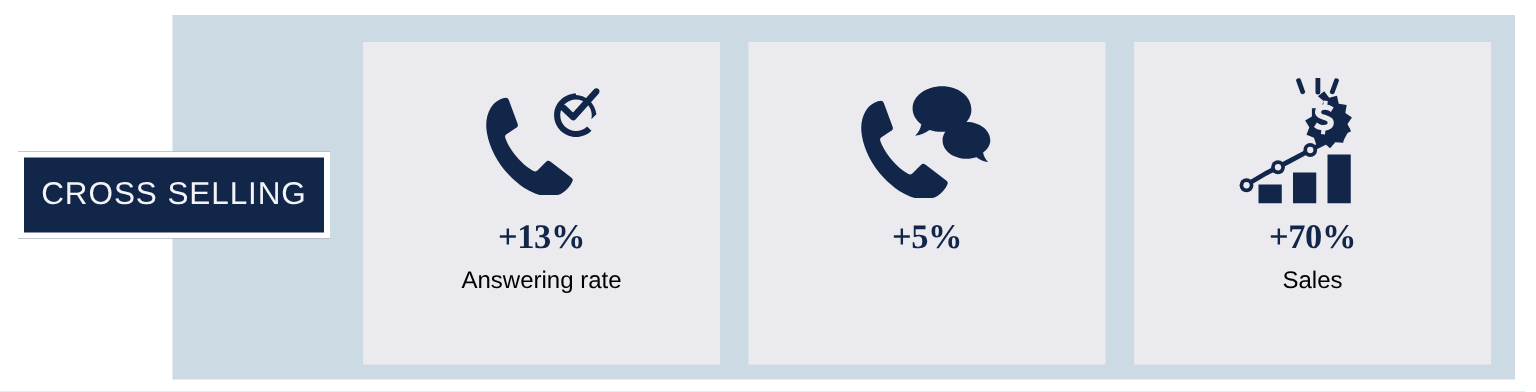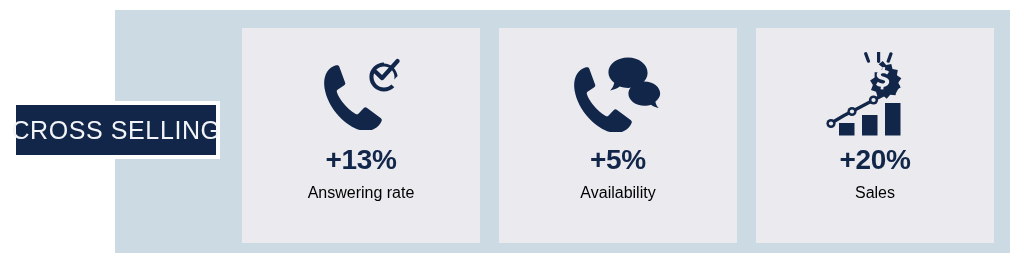--- a/index.html
+++ b/index.html
@@ -59,26 +59,27 @@
     display: flex;
     align-items: center;
     justify-content: center;
     margin-bottom: 12px;
   }
   .card-icon svg {
     display: block;
   }
   .card-value {
     color: #12264a;
-    font-size: 28px;
+    font-size: 23px;
     font-weight: bold;
     line-height: 1;
     letter-spacing: -0.3px;
     margin-bottom: 11px;
     white-space: nowrap;
+    font-family: Liberation Serif, serif;
   }
   .card-label {
     color: #000000;
     font-size: 16px;
     font-weight: normal;
     line-height: 1;
     white-space: nowrap;
   }
 
   
@@ -90,21 +91,21 @@
     height: 58px;
     background: #12264a;
     border: 4px solid #ffffff;
     box-sizing: border-box;
     display: flex;
     align-items: center;
     justify-content: center;
   }
   .tag-text {
     color: #f2f4f7;
-    font-size: 25px;
+    font-size: 21px;
     font-weight: normal;
     letter-spacing: 0.6px;
     white-space: nowrap;
   }
 </style>
 </head>
 <body>
 
 <div id="infographic">
 
@@ -130,21 +131,20 @@
       <div class="card-icon">
         <svg width="92" height="76" viewBox="0 0 92 76" xmlns="http://www.w3.org/2000/svg">
           <g fill="#12264a">
             <path d="M13.2 11.5c-3.1 1.0-6.0 3.2-7.9 6.1C2.4 22.2 1.5 28.0 2.6 34.5c1.6 9.6 6.7 19.6 14.6 28.0 6.8 7.2 14.6 12.2 21.8 13.8 5.2 1.2 10.1 0.6 13.9-1.7 2.8-1.7 5.3-4.5 6.6-7.4 0.6-1.4 0.4-2.1-0.9-3.1L45.1 53.9c-1.4-1.0-2.2-0.9-3.5 0.4l-5.0 5.1c-1.1 1.1-1.9 1.2-3.3 0.4-4.0-2.2-8.5-6.2-12.1-10.8-2.9-3.7-5.2-7.6-6.2-10.6-0.5-1.5-0.3-2.2 0.9-3.0l6.0-4.0c1.5-1.0 1.7-1.8 1.0-3.4L17.2 12.6c-0.7-1.5-1.6-1.8-4.0-1.1z"></path>
             <path d="M56.0 1.5c-10.8 0-19.6 6.6-19.6 14.8 0 4.1 2.2 7.8 5.8 10.5-0.5 2.9-1.9 5.6-4.1 7.7 3.6-0.5 6.9-1.9 9.6-3.9 2.5 0.8 5.3 1.3 8.3 1.3 10.8 0 19.6-6.6 19.6-14.8C75.6 8.1 66.8 1.5 56.0 1.5z"></path>
             <path d="M72.5 25.4c-8.9 0-16.1 5.5-16.1 12.2 0 6.8 7.2 12.2 16.1 12.2 2.3 0 4.6-0.4 6.5-1.0 2.2 1.7 4.9 2.8 7.8 3.2-1.8-1.7-3.0-3.9-3.4-6.3 3.0-2.2 4.8-5.3 4.8-8.1 0-6.8-7.2-12.2-15.7-12.2z"></path>
           </g>
         </svg>
       </div>
       <div class="card-value">+5%</div>
-      <div class="card-label">Availability</div>
     </div>
 
     <div class="card">
       <div class="card-icon">
         <svg width="100" height="84" viewBox="0 0 100 84" xmlns="http://www.w3.org/2000/svg">
           <g fill="#12264a">
 
             <rect x="40.5" y="0" width="3.2" height="11" rx="1.4" transform="rotate(-20 42 5.5)"></rect>
             <rect x="52.0" y="-1" width="3.2" height="12" rx="1.4"></rect>
             <rect x="63.0" y="0" width="3.2" height="11" rx="1.4" transform="rotate(20 64.6 5.5)"></rect>
@@ -162,21 +162,21 @@
             <circle cx="27.0" cy="59.5" r="2.1" fill="#ebebef"></circle>
             <circle cx="48.5" cy="48.0" r="4.6" fill="#12264a"></circle>
             <circle cx="48.5" cy="48.0" r="2.1" fill="#ebebef"></circle>
 
             <rect x="14.0" y="71.0" width="15.5" height="12.5"></rect>
             <rect x="37.0" y="63.0" width="15.5" height="20.5"></rect>
             <rect x="60.0" y="51.0" width="15.5" height="32.5"></rect>
           </g>
         </svg>
       </div>
-      <div class="card-value">+20%</div>
+      <div class="card-value">+70%</div>
       <div class="card-label">Sales</div>
     </div>
 
   </div>
 
   <div class="tag">
     <span class="tag-text">CROSS SELLING</span>
   </div>
 
 </div>

